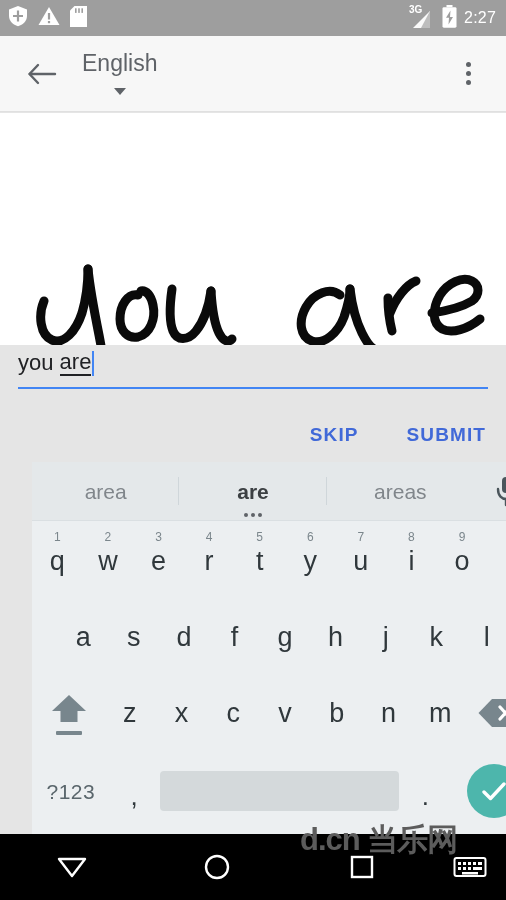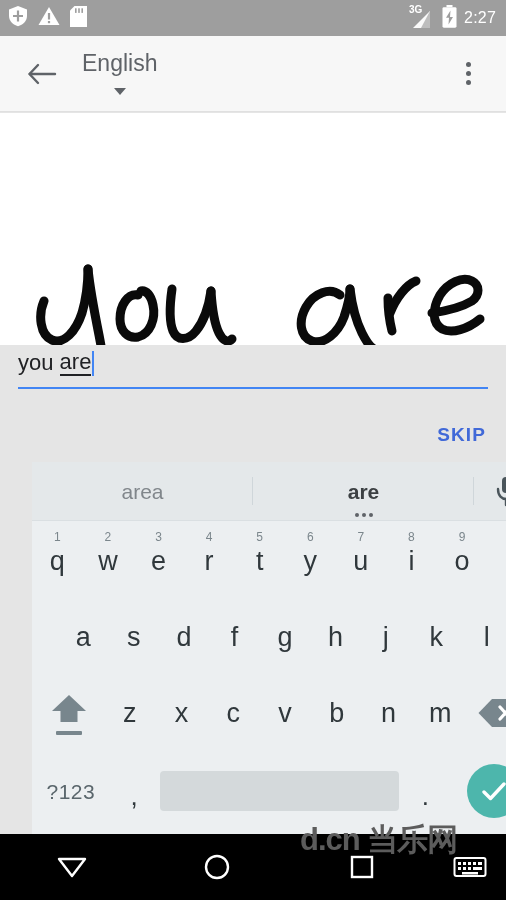--- a/index.html
+++ b/index.html
@@ -360,37 +360,41 @@
 
   <div class="field-wrap">
     <div class="field-text">
       <span>you </span><span class="composing">are</span><span class="caret"></span>
     </div>
     <div class="field-underline"></div>
   </div>
 
   <div class="actions">
     <button class="action-btn">SKIP</button>
+    <button class="action-btn">SUBMIT</button>
   </div>
 
   <div class="keyboard">
 
     <div class="suggestion-strip">
       <div class="sugg">
         <span>area</span>
         <span class="sep"></span>
       </div>
       <div class="sugg selected">
         <span>are</span>
         <span class="sugg-dots">
             <i></i>
             <i></i>
             <i></i>
           </span>
         <span class="sep"></span>
+      </div>
+      <div class="sugg">
+        <span>areas</span>
       </div>
       <div class="mic-key">
         <svg width="24" height="32" viewBox="0 0 24 32">
           <rect x="8" y="2" width="8" height="16" rx="4" fill="#4a555b"></rect>
           <path d="M4 14 C4 21 8 24 12 24 C16 24 20 21 20 14" stroke="#4a555b" stroke-width="2.4" fill="none" stroke-linecap="round"></path>
           <path d="M12 24 V30" stroke="#4a555b" stroke-width="2.4" stroke-linecap="round"></path>
         </svg>
       </div>
     </div>
 

